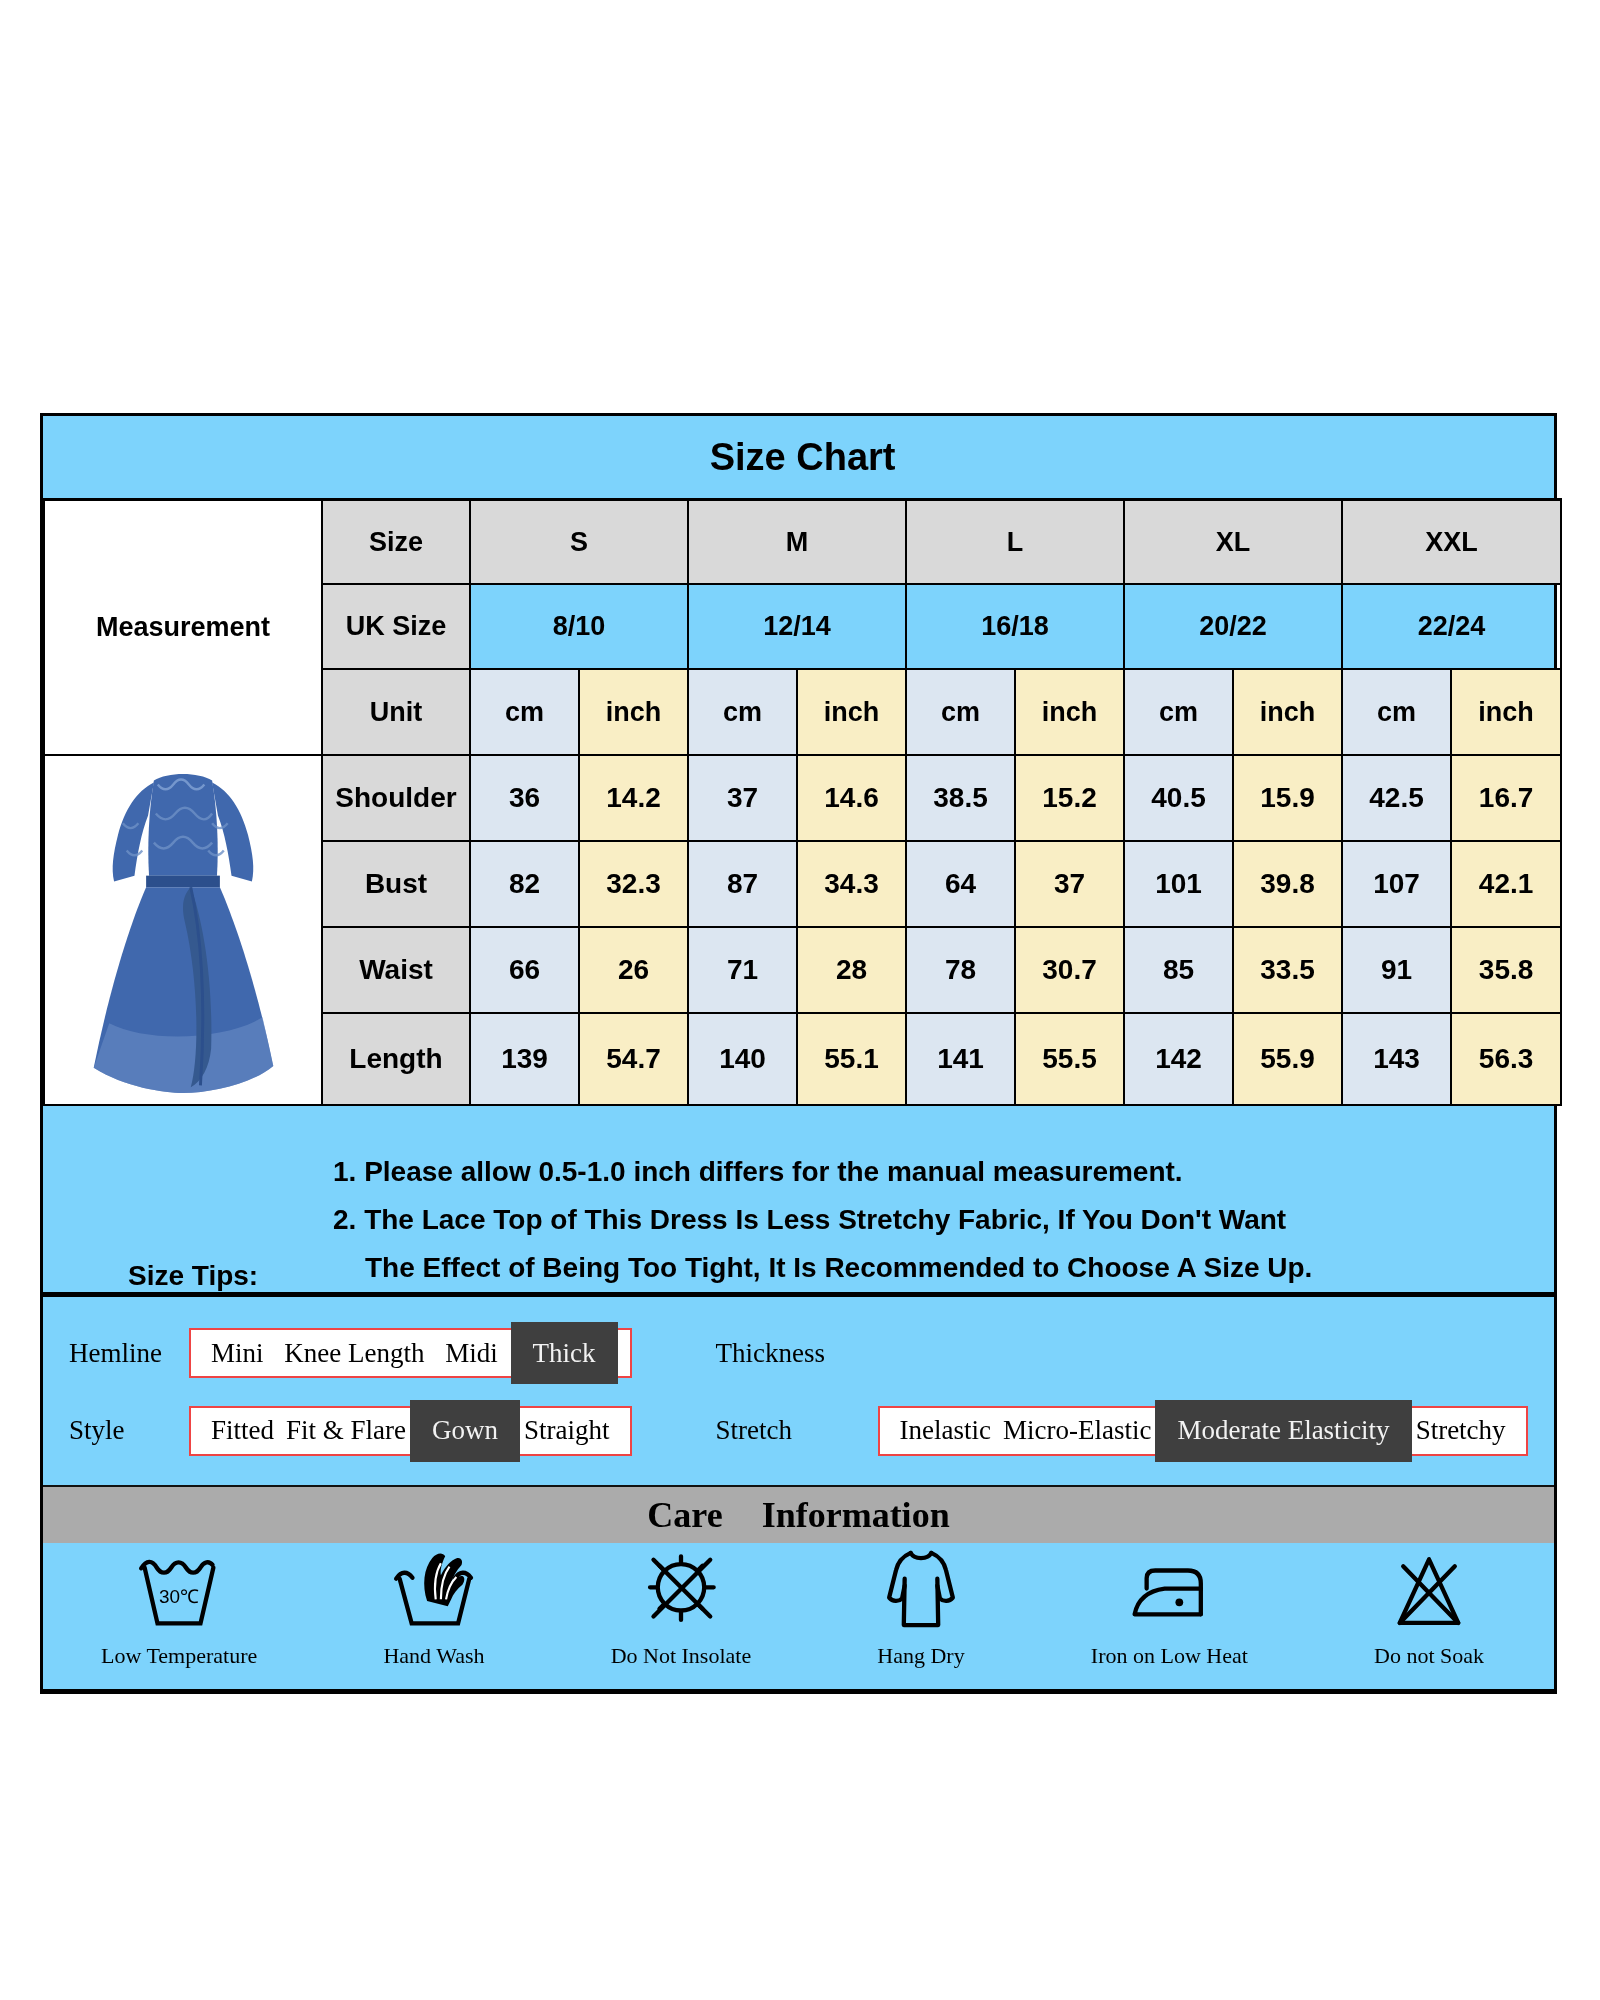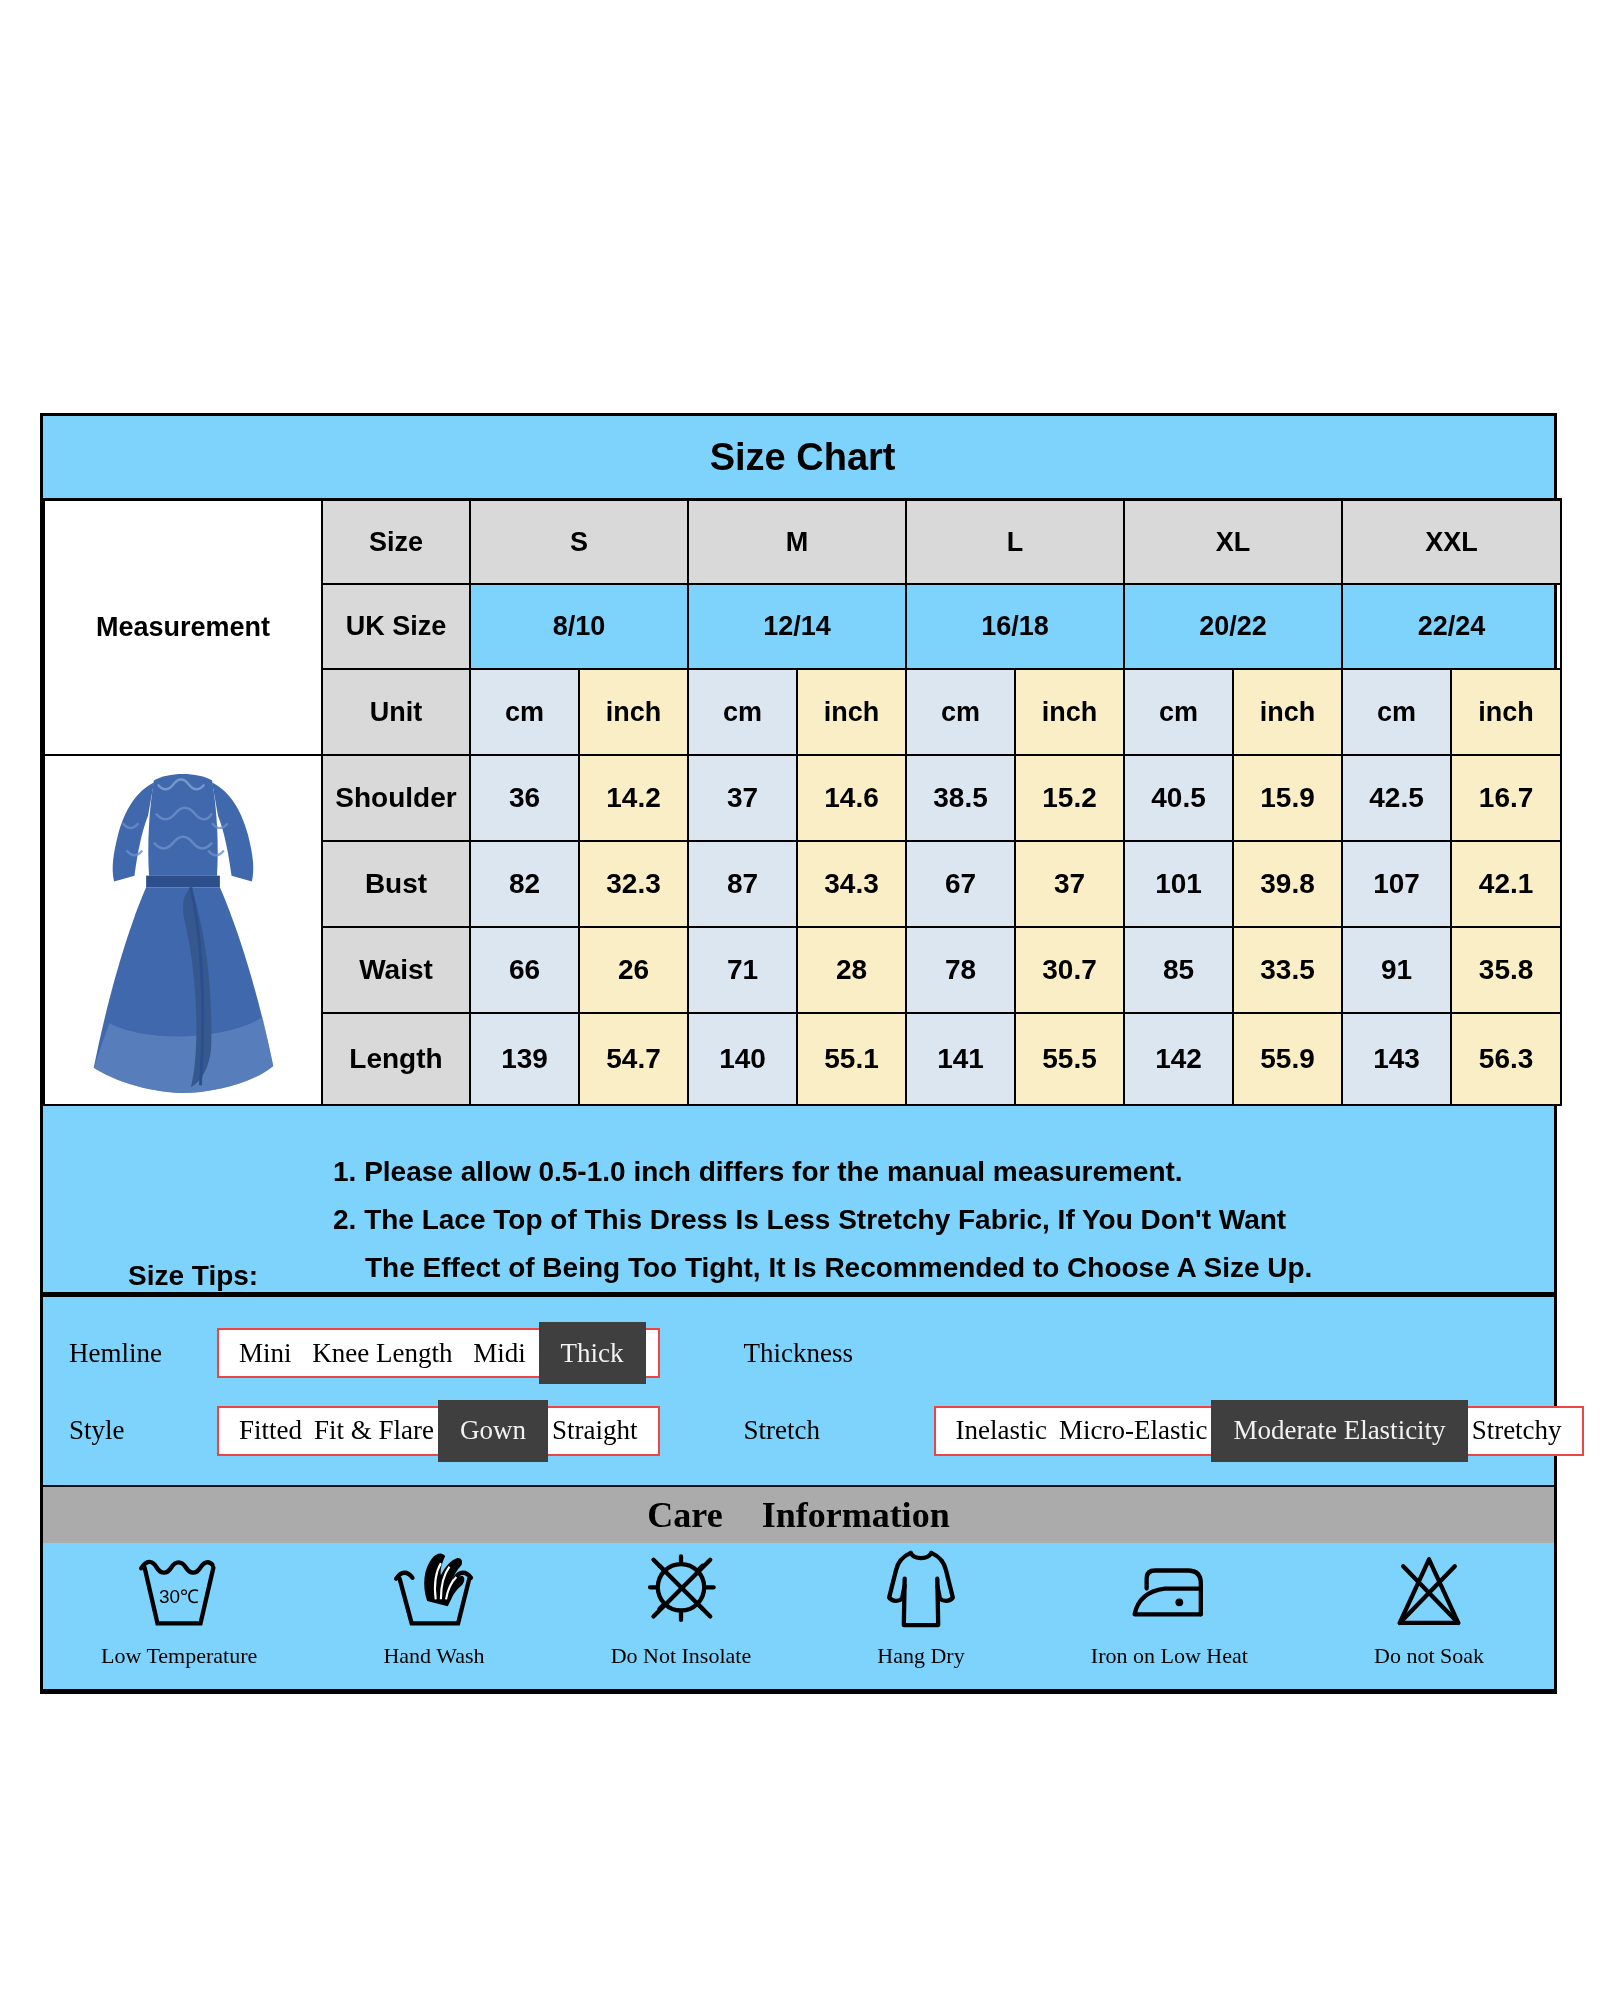--- a/index.html
+++ b/index.html
@@ -24,21 +24,21 @@
   .dress-svg{display:block;margin:0 auto;}
 
   
   .size-tips{height:192px;border-bottom:5px solid #000;box-sizing:border-box;display:flex;align-items:flex-end;padding-top:18px;}
   .size-tips .tips-label{width:205px;padding-left:85px;font-size:28px;font-weight:700;flex:none;}
   .size-tips .tips-lines{font-size:28px;font-weight:700;line-height:48px;}
   .size-tips .tips-line3{padding-left:32px;}
 
   
   .attrs{height:190px;box-sizing:border-box;display:grid;grid-template-columns:1fr 1fr;grid-template-rows:1fr 1fr;padding:18px 14px 16px 14px;font-family:"Liberation Serif",serif;}
-  .attr{display:flex;align-items:center;gap:28px;}
+  .attr{display:flex;align-items:center;}
   .attr-label{font-size:27px;flex:none;}
   .attr.hemline .attr-label{width:112px;padding-left:12px;}
   .attr.style .attr-label{width:112px;padding-left:12px;}
   .attr.thickness .attr-label{width:128px;padding-left:66px;margin-right:26px;}
   .attr.stretch .attr-label{width:128px;padding-left:66px;margin-right:26px;}
   .opt-box{flex:1;border:2px solid #ef4444;height:46px;display:flex;align-items:center;justify-content:space-between;padding:0 14px;margin-left:8px;margin-right:18px;background:#fff;}
   .opt{font-size:27px;white-space:nowrap;padding:0 6px;}
   .opt.selected{background:#3f3f3f;color:#f2f2f2;height:62px;display:flex;align-items:center;padding:0 22px;margin:-8px -2px;}
 
   
@@ -131,21 +131,21 @@
       <td class="inch">15.9</td>
       <td class="cm">42.5</td>
       <td class="inch">16.7</td>
     </tr>
     <tr class="r-data">
       <td class="gray lbl">Bust</td>
       <td class="cm">82</td>
       <td class="inch">32.3</td>
       <td class="cm">87</td>
       <td class="inch">34.3</td>
-      <td class="cm">67</td>
+      <td class="cm">64</td>
       <td class="inch">37</td>
       <td class="cm">101</td>
       <td class="inch">39.8</td>
       <td class="cm">107</td>
       <td class="inch">42.1</td>
     </tr>
     <tr class="r-data">
       <td class="gray lbl">Waist</td>
       <td class="cm">66</td>
       <td class="inch">26</td>

